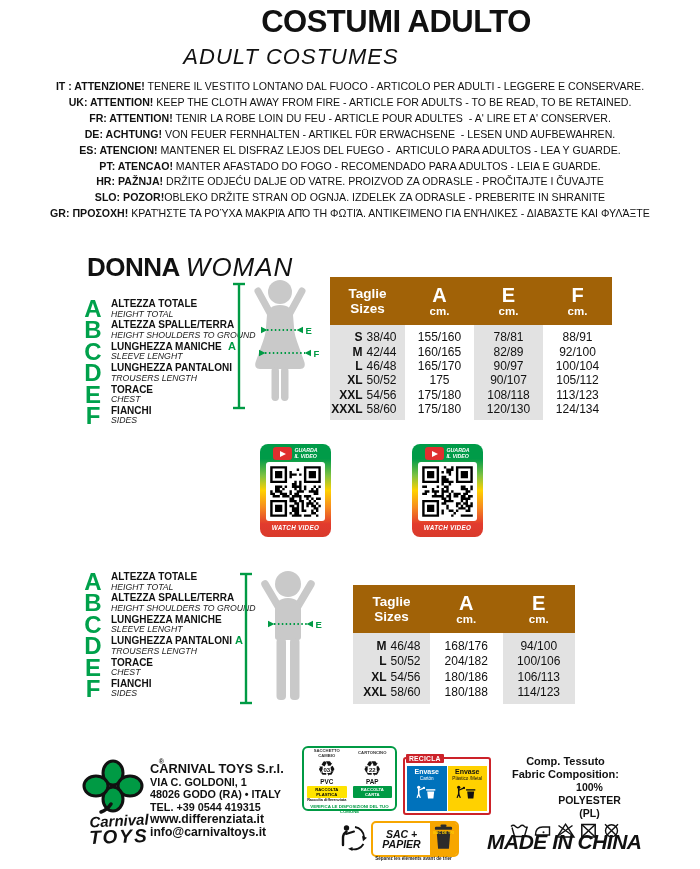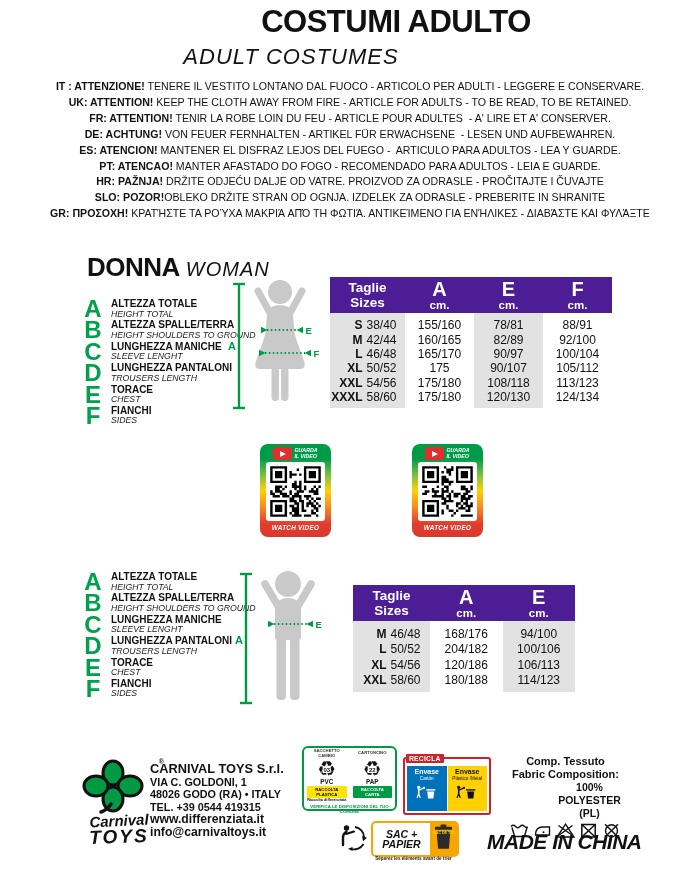--- a/index.html
+++ b/index.html
@@ -11,36 +11,36 @@
   .title{top:4px;left:0;width:700px;text-align:center;font-size:31px;font-weight:800;letter-spacing:-.5px;margin-left:46px;}
   .subtitle{top:44px;left:0;width:582px;text-align:center;font-size:22px;font-style:italic;font-weight:500;letter-spacing:1px;}
 
   
   .warnings{top:79px;left:0;width:700px;text-align:center;}
   .warning{font-size:10.6px;line-height:15.9px;white-space:pre-wrap;}
   .warning b{font-weight:800;}
 
   
   .sechead .big{font-size:26px;font-weight:800;letter-spacing:-.5px;}
-  .sechead .small{font-size:20px;font-style:italic;font-weight:400;margin-left:6px;letter-spacing:1px;}
+  .sechead .small{font-size:26px;font-style:italic;font-weight:400;margin-left:6px;letter-spacing:1px;}
 
   
   .legend{width:190px;}
   .legend .item{display:flex;gap:7px;height:21.4px;align-items:flex-start;}
   .legend .ltr{color:#00A14B;font-weight:800;font-size:24px;line-height:19px;width:22px;text-align:center;flex:none;}
   .legend .it{font-size:10px;font-weight:800;line-height:10.5px;}
   .legend .en{font-size:8.7px;font-style:italic;line-height:9.5px;color:#222;}
 
   svg{overflow:visible;display:block;}
   .fig .measure{stroke:#009A44;}
   .fig text{font-family:"Liberation Sans",sans-serif;font-weight:800;fill:#009A44;}
 
   
   .tbl{position:absolute;}
-  .thead{display:flex;background:#4c1d95;color:#fff;height:36px;}
+  .thead{display:flex;background:#a16207;color:#fff;height:48px;}
   .th-sizes{width:75px;display:flex;flex-direction:column;justify-content:center;align-items:center;
             font-size:13.5px;font-weight:700;line-height:15px;}
   .th-cols{flex:1;display:flex;}
   .th-col{flex:1;display:flex;flex-direction:column;justify-content:center;align-items:center;line-height:1;}
   .th-col b{font-size:20px;font-weight:800;}
   .th-col i{font-style:normal;font-size:11.5px;font-weight:700;margin-top:1px;}
   .tbody{position:relative;padding-top:5px;padding-bottom:4px;}
   .stripe{position:absolute;top:0;bottom:0;background:#E2E2E2;z-index:0;}
   .trows{position:relative;z-index:1;}
   .trow{display:flex;align-items:center;}
@@ -470,21 +470,21 @@
               <span>50/52</span>
             </span>
           <span class="cell-val">204/182</span>
           <span class="cell-val">100/106</span>
         </div>
           <div class="trow">
           <span class="cell-size">
               <b>XL</b>
               <span>54/56</span>
             </span>
-          <span class="cell-val">120/186</span>
+          <span class="cell-val">180/186</span>
           <span class="cell-val">106/113</span>
         </div>
           <div class="trow">
           <span class="cell-size">
               <b>XXL</b>
               <span>58/60</span>
             </span>
           <span class="cell-val">180/188</span>
           <span class="cell-val">114/123</span>
         </div>

